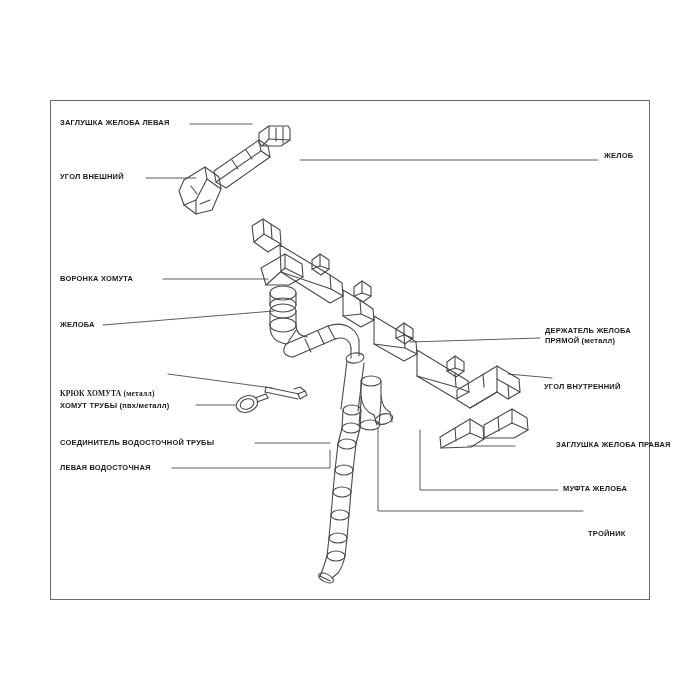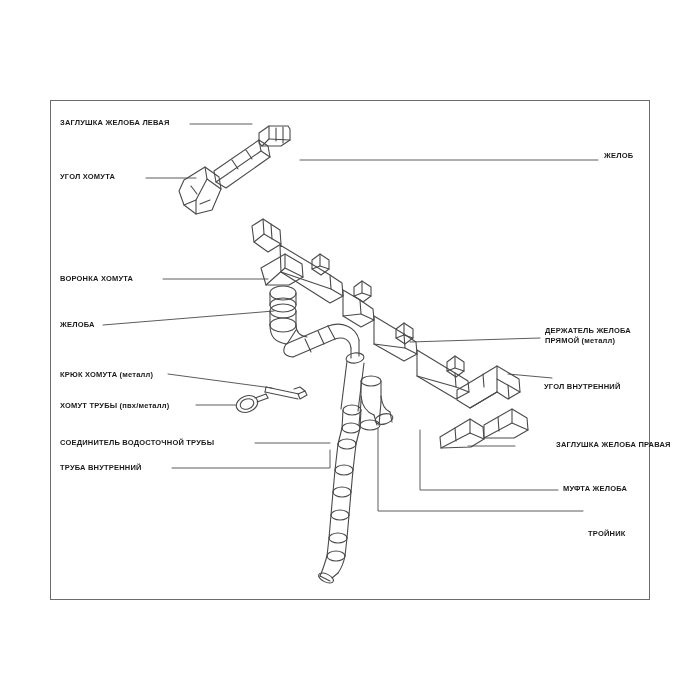--- a/index.html
+++ b/index.html
@@ -272,27 +272,27 @@
         <ellipse cx="247" cy="404" rx="7" ry="5" transform="rotate(-20 247 404)"></ellipse>
         <path d="M255 398 L266 394"></path>
         <path d="M257 402 L268 398"></path>
         <path d="M266 394 L268 398"></path>
       </g>
 
     </g>
   </svg>
 
   <div class="lbl" style="left:60px; top:118px;">ЗАГЛУШКА ЖЕЛОБА ЛЕВАЯ</div>
-  <div class="lbl" style="left:60px; top:172px;">УГОЛ ХОМУТА</div>
+  <div class="lbl" style="left:60px; top:172px;">УГОЛ ВНЕШНИЙ</div>
   <div class="lbl" style="left:60px; top:274px;">ВОРОНКА ХОМУТА</div>
   <div class="lbl" style="left:60px; top:320px;">ЖЕЛОБА</div>
-  <div class="lbl" style="left:60px; top:370px;">КРЮК ХОМУТА (металл)</div>
+  <div class="lbl" style="left:60px; top:389px;font-family:Liberation Serif, serif;">КРЮК ХОМУТА (металл)</div>
   <div class="lbl" style="left:60px; top:401px;">ХОМУТ ТРУБЫ (пвх/металл)</div>
   <div class="lbl" style="left:60px; top:438px;">СОЕДИНИТЕЛЬ ВОДОСТОЧНОЙ ТРУБЫ</div>
-  <div class="lbl" style="left:60px; top:463px;">ТРУБА ВНУТРЕННИЙ</div>
+  <div class="lbl" style="left:60px; top:463px;">ЛЕВАЯ ВОДОСТОЧНАЯ</div>
 
   <div class="lbl" style="left:604px; top:151px;">ЖЕЛОБ</div>
 
   <div class="lbl" style="left:545px; top:326px;">
     <span>ДЕРЖАТЕЛЬ ЖЕЛОБА</span>
     <span class="l2">ПРЯМОЙ (металл)</span>
   </div>
 
   <div class="lbl" style="left:544px; top:382px;">УГОЛ ВНУТРЕННИЙ</div>
   <div class="lbl" style="left:520px; top:440px;margin-left:36px;">ЗАГЛУШКА ЖЕЛОБА ПРАВАЯ</div>

